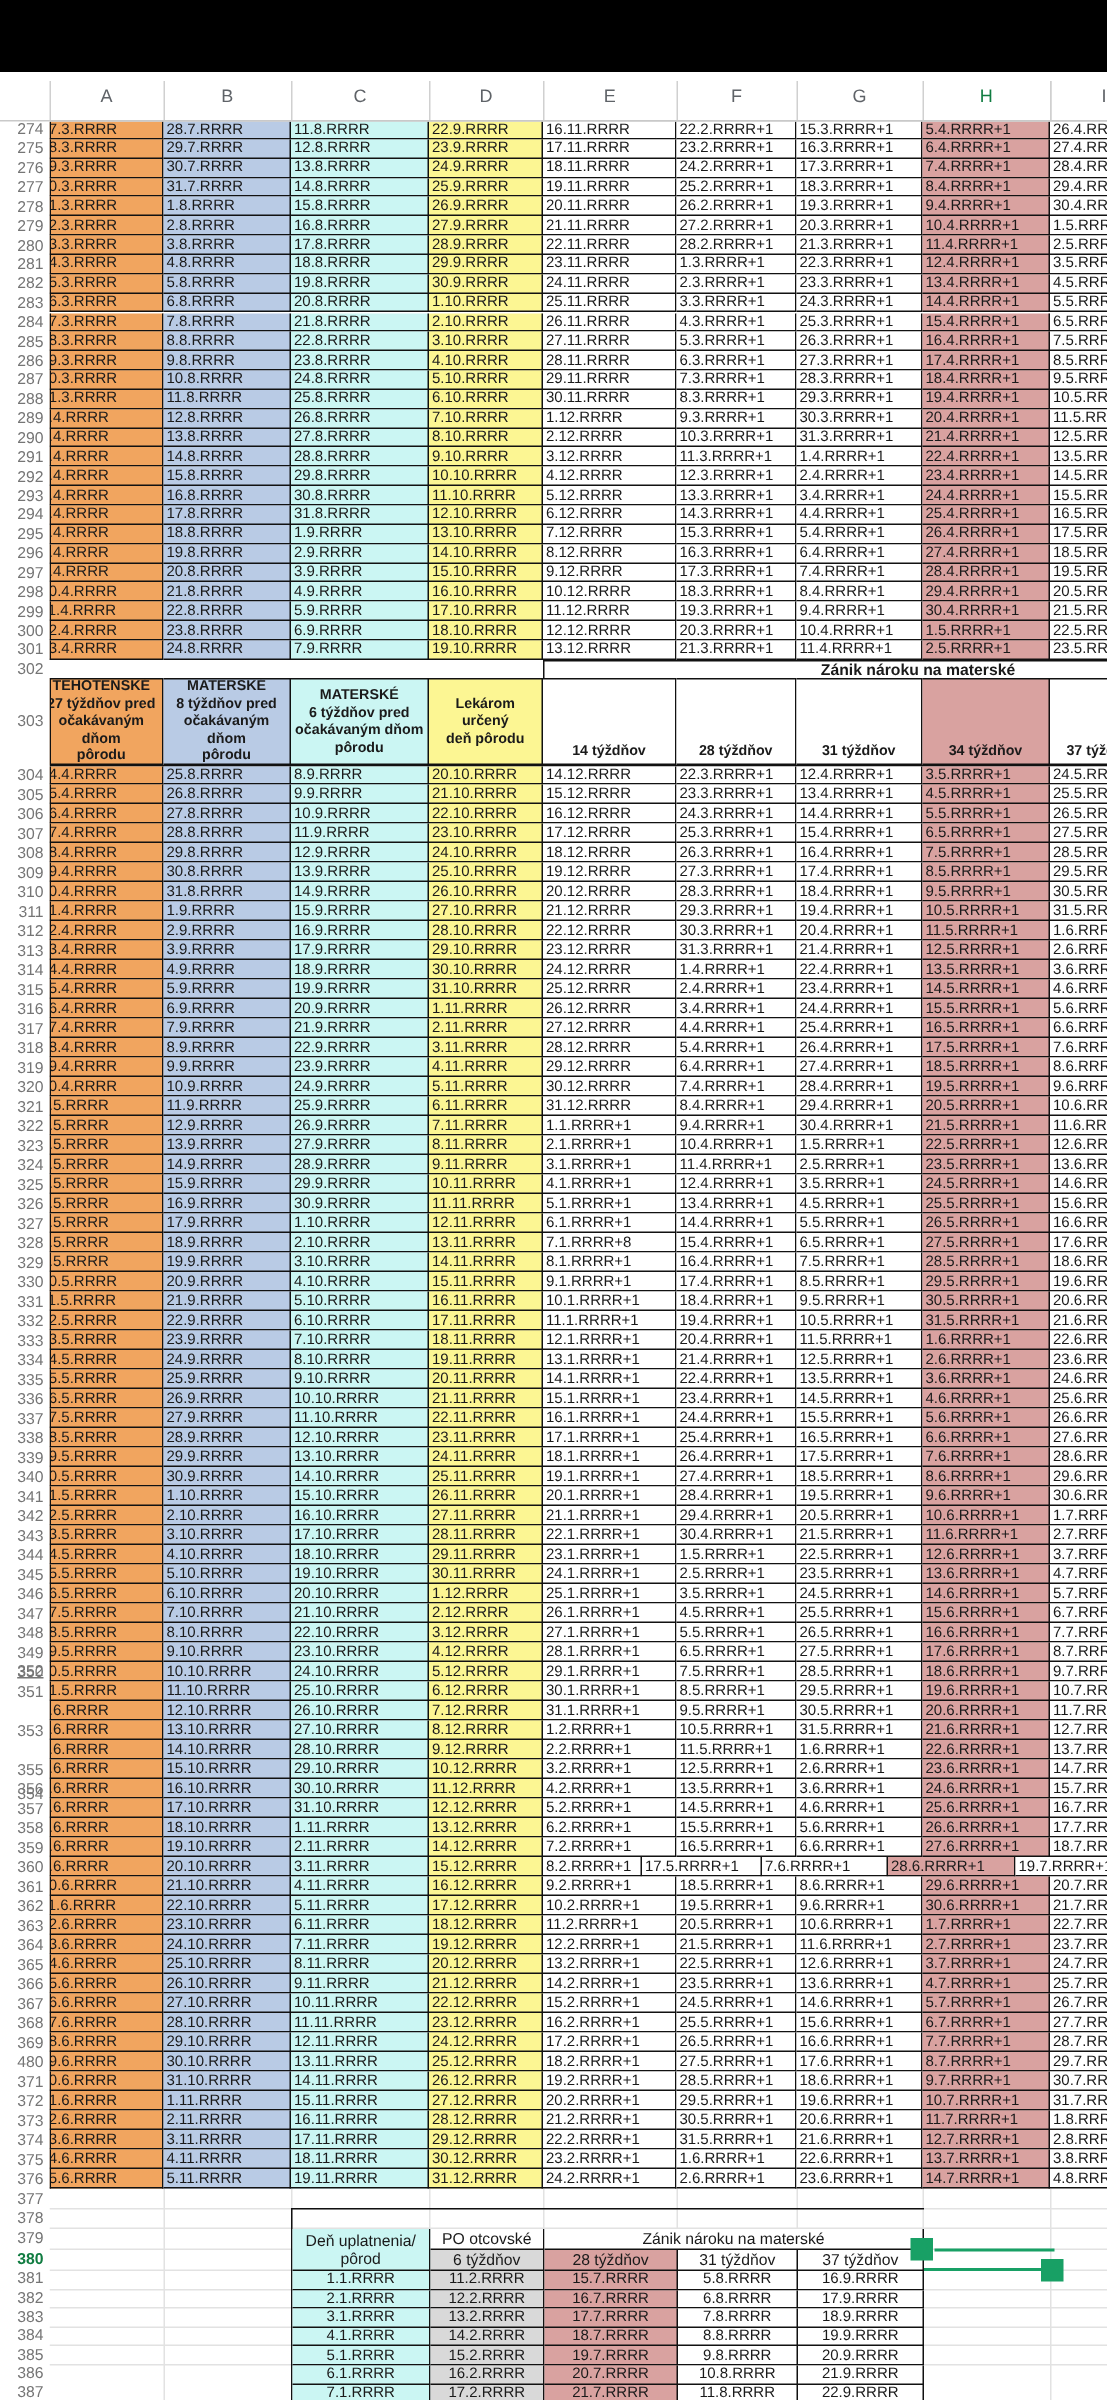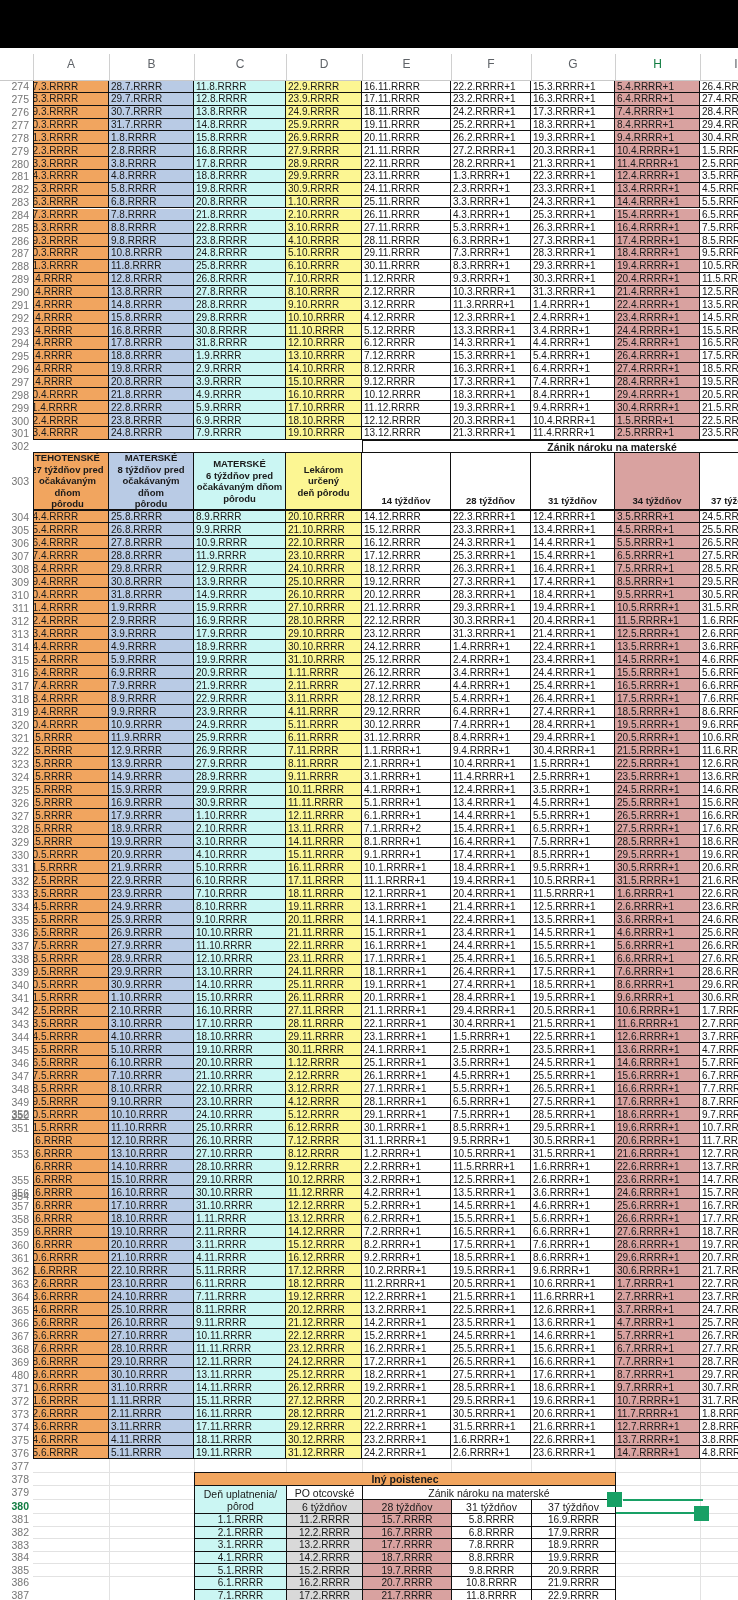--- a/index.html
+++ b/index.html
@@ -1575,21 +1575,21 @@
         <div class="cell" style="width:85px;background:#B9CBE5;">
           <span class="t">18.9.RRRR</span>
         </div>
         <div class="cell" style="width:92px;background:#CBF6F3;">
           <span class="t">2.10.RRRR</span>
         </div>
         <div class="cell" style="width:76px;background:#FCF693;">
           <span class="t">13.11.RRRR</span>
         </div>
         <div class="cell" style="width:89px;background:#FFFFFF;">
-          <span class="t">7.1.RRRR+2</span>
+          <span class="t">7.1.RRRR+8</span>
         </div>
         <div class="cell" style="width:80px;background:#FFFFFF;">
           <span class="t">15.4.RRRR+1</span>
         </div>
         <div class="cell" style="width:84px;background:#FFFFFF;">
           <span class="t">6.5.RRRR+1</span>
         </div>
         <div class="cell" style="width:85px;background:#D9A2A0;">
           <span class="t">27.5.RRRR+1</span>
         </div>
@@ -2502,21 +2502,21 @@
         </div>
         <div class="cell" style="width:85px;background:#B9CBE5;">
           <span class="t">20.10.RRRR</span>
         </div>
         <div class="cell" style="width:92px;background:#CBF6F3;">
           <span class="t">3.11.RRRR</span>
         </div>
         <div class="cell" style="width:76px;background:#FCF693;">
           <span class="t">15.12.RRRR</span>
         </div>
-        <div class="cell" style="width:89px;background:#FFFFFF;">
+        <div class="cell" style="width:66px;background:#FFFFFF;">
           <span class="t">8.2.RRRR+1</span>
         </div>
         <div class="cell" style="width:80px;background:#FFFFFF;">
           <span class="t">17.5.RRRR+1</span>
         </div>
         <div class="cell" style="width:84px;background:#FFFFFF;">
           <span class="t">7.6.RRRR+1</span>
         </div>
         <div class="cell" style="width:85px;background:#D9A2A0;">
           <span class="t">28.6.RRRR+1</span>
@@ -3030,21 +3030,20 @@
       </div>
       <div class="hcell abs" style="left:615px;top:452px;width:85px;height:58px;background:#D9A2A0;border-top:1px solid #111;">
         <div class="weeklbl">34 týždňov</div>
       </div>
       <div class="hcell abs" style="left:700px;top:452px;width:72px;height:58px;background:#FFFFFF;border-top:1px solid #111;">
         <div class="weeklbl">37 týždňov</div>
       </div>
     </div>
 
   <div id="bottom-table" class="abs" style="left:194px;top:1472px;width:421px;height:129px;">
-      <div class="btcell bthead" style="position:absolute;left:0;top:0;width:421px;height:13px;background:#F1A55F;font-weight:bold;">Iný poistenec</div>
       <div class="btcell bthead" style="position:absolute;left:0;top:13px;width:92px;height:28px;background:#CBF6F3;line-height:12px;">
         <div>Deň uplatnenia/<br>pôrod</div>
       </div>
       <div class="btcell bthead" style="position:absolute;left:92px;top:13px;width:76px;height:14px;background:#fff;">PO otcovské</div>
       <div class="btcell bthead" style="position:absolute;left:168px;top:13px;width:253px;height:14px;background:#fff;">Zánik nároku na materské</div>
       <div class="btcell bthead" style="position:absolute;left:92px;top:27px;width:76px;height:14px;background:#D9D9D9;">6 týždňov</div>
       <div class="btcell bthead" style="position:absolute;left:168px;top:27px;width:89px;height:14px;background:#D9A2A0;">28 týždňov</div>
       <div class="btcell bthead" style="position:absolute;left:257px;top:27px;width:80px;height:14px;background:#fff;">31 týždňov</div>
       <div class="btcell bthead" style="position:absolute;left:337px;top:27px;width:84px;height:14px;background:#fff;">37 týždňov</div>
       <div class="btcell" style="position:absolute;left:0px;top:41px;width:92px;height:12.6px;background:#CBF6F3;">1.1.RRRR</div>

